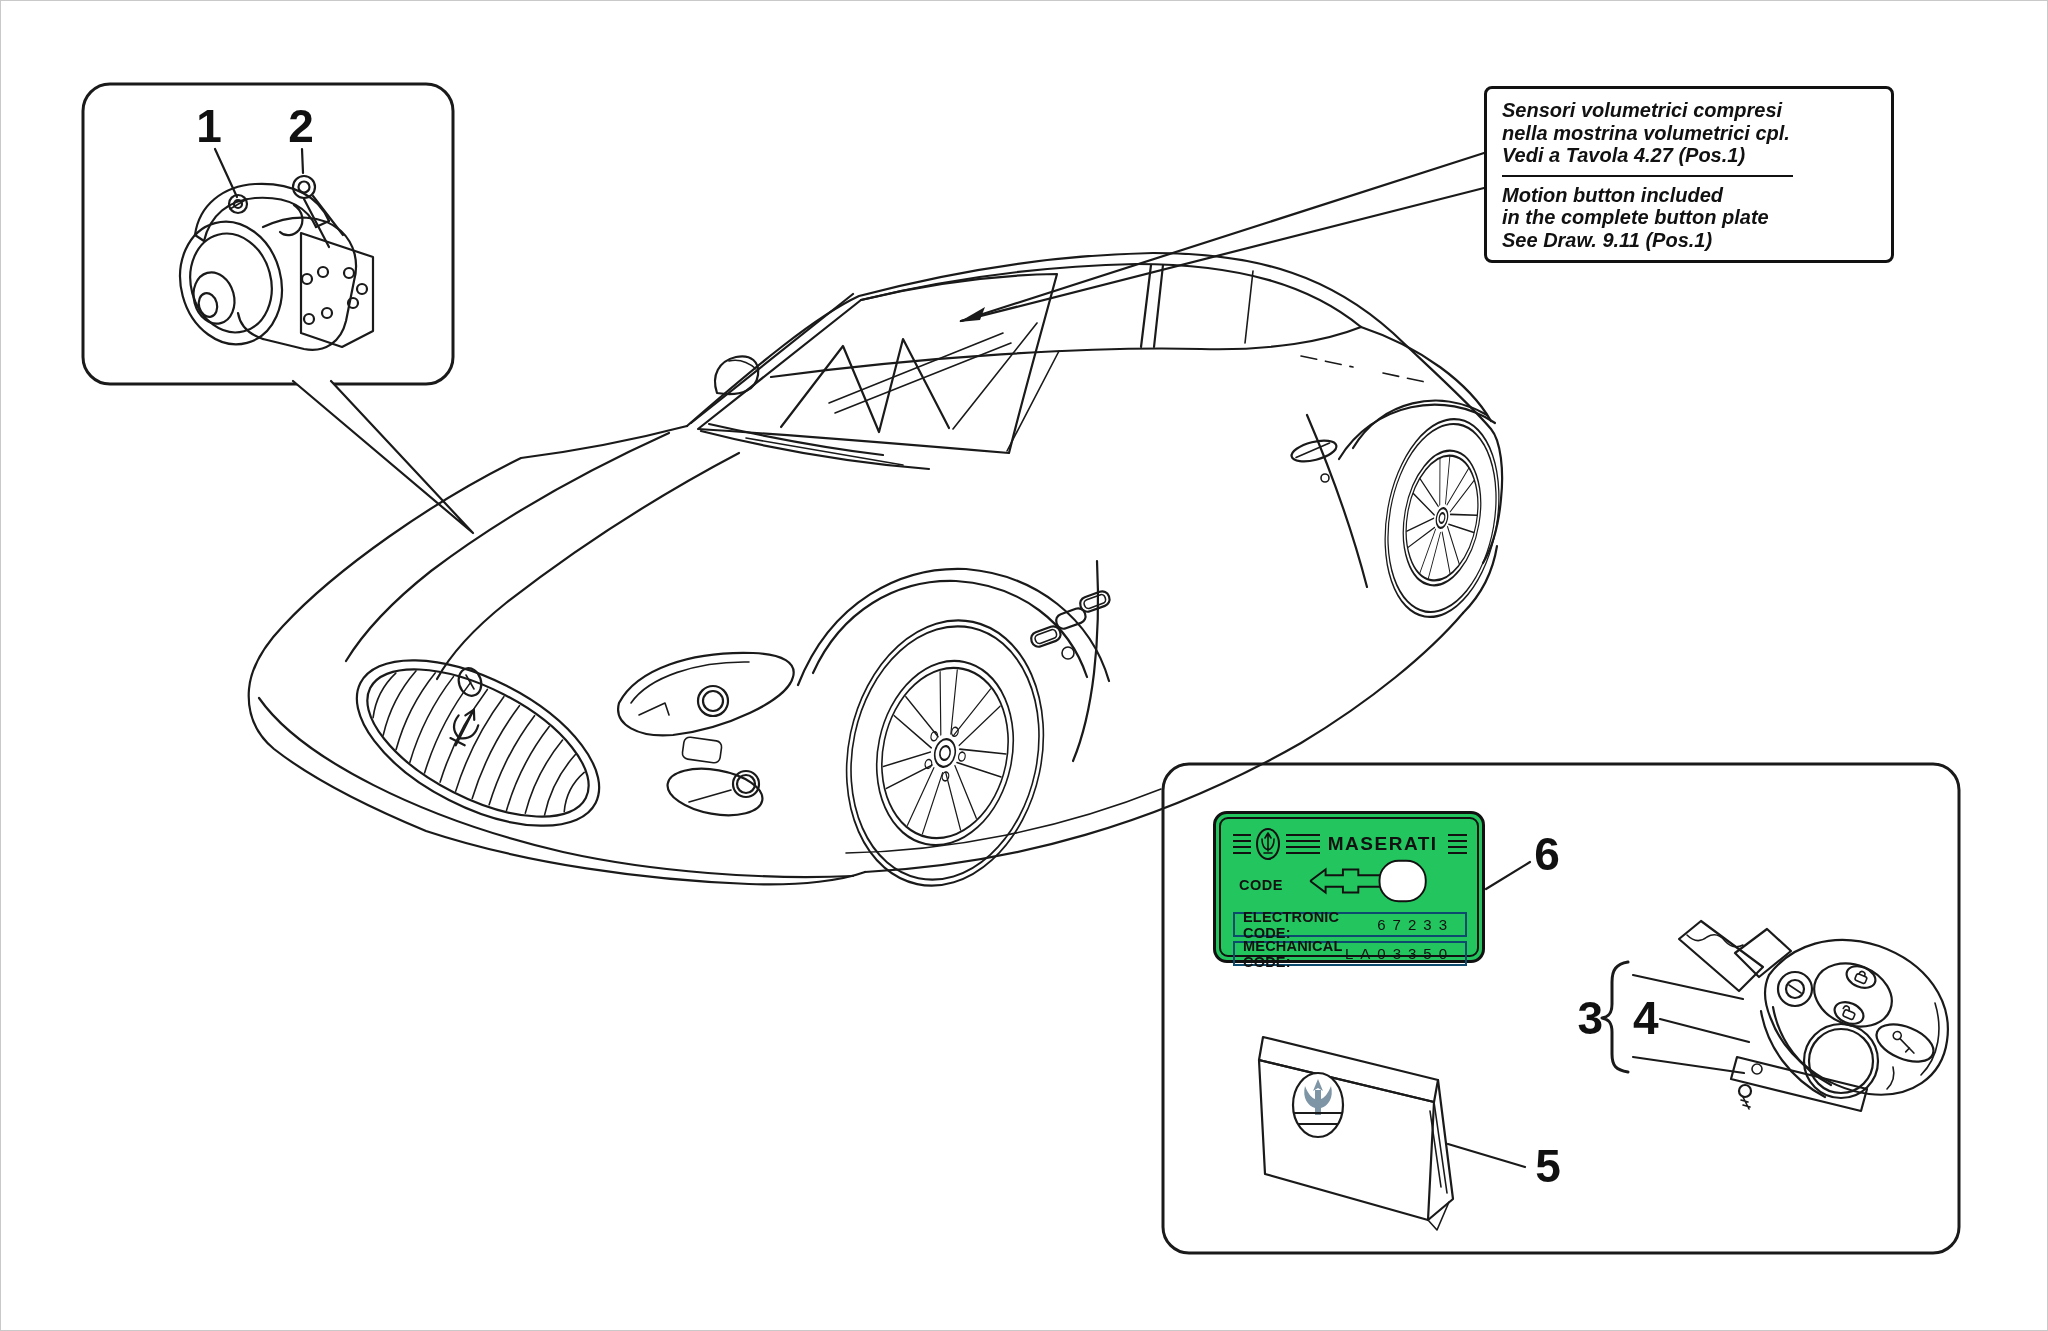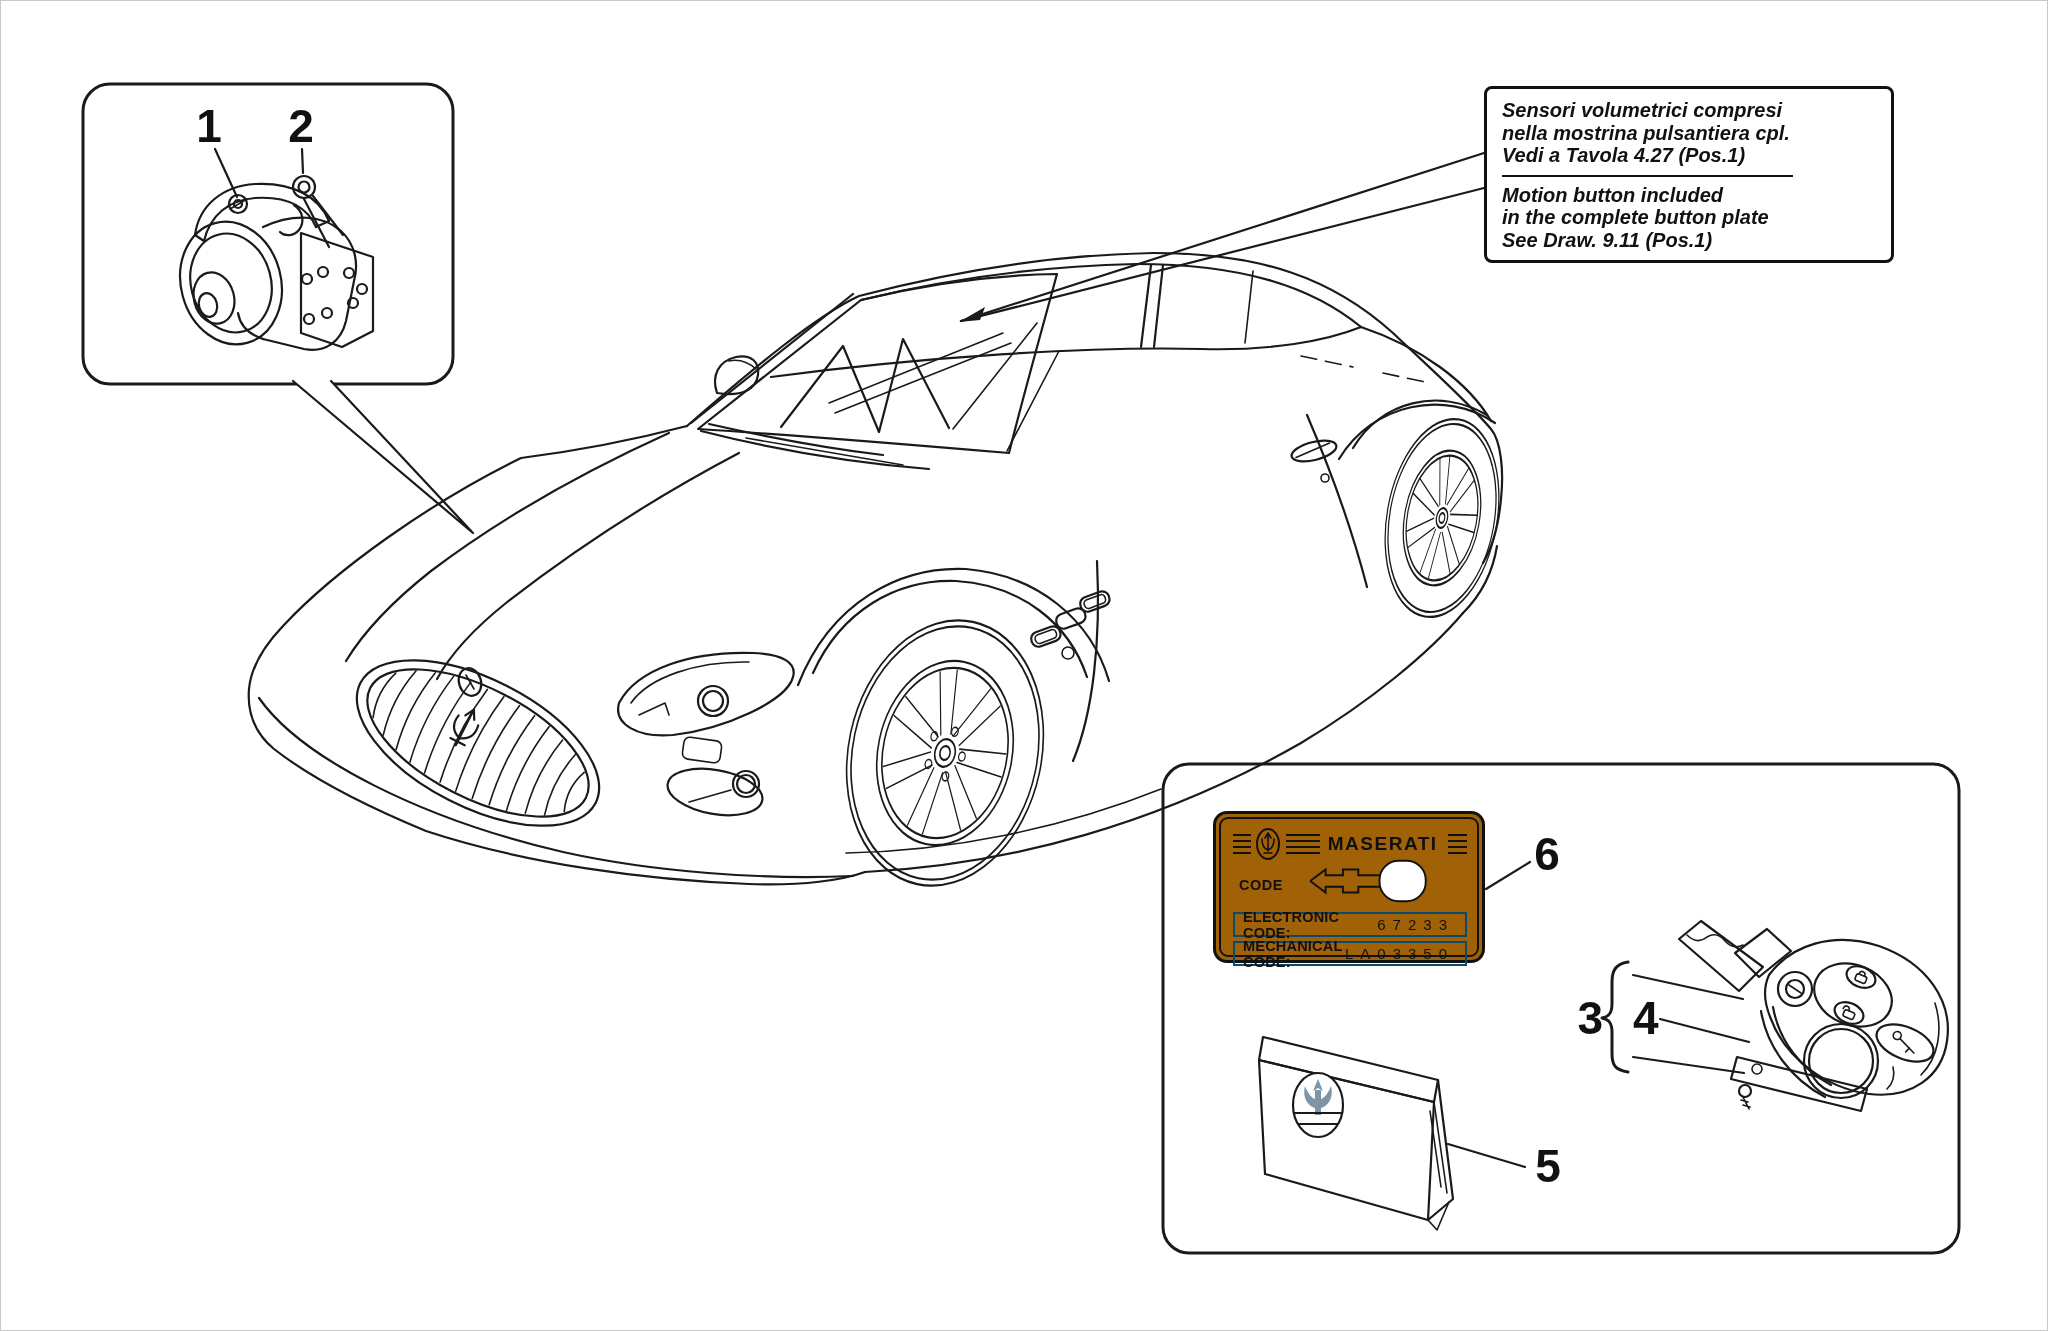--- a/index.html
+++ b/index.html
@@ -27,21 +27,21 @@
   .note-box{
     position:absolute;left:1483px;top:85px;width:410px;height:177px;box-sizing:border-box;
     border:3px solid #111;border-radius:8px;background:#fff;padding:10px 16px 8px 15px;
     font-style:italic;font-weight:700;font-size:20px;line-height:1.13;letter-spacing:0;
   }
   .note-box .line{display:block;white-space:nowrap;}
   .note-divider{height:2px;background:#111;width:78%;margin:8px 0 7px 0;}
   
   .code-card{
     position:absolute;left:1212px;top:810px;width:272px;height:152px;box-sizing:border-box;
-    background:#a16207;border:3.5px solid #111;border-radius:14px;
+    background:#22c55e;border:3.5px solid #111;border-radius:14px;
   }
   .code-card .inner{
     position:absolute;inset:3px;border:2px solid #111;border-radius:9px;box-sizing:border-box;
     padding:7px 10px 6px 12px;
   }
   .card-header{display:flex;align-items:center;height:36px;}
   .hl{display:flex;flex-direction:column;gap:3.5px;}
   .hl span{display:block;height:2.5px;background:#111;}
   .hl.w1{width:22px;}
   .hl.w2{width:42px;margin-left:5px;}
@@ -306,21 +306,21 @@
       <path class="slate" d="M1317,1078 L1322,1090 L1317,1087 L1312,1090 Z M1304,1085 C1301,1097 1307,1105 1314,1107 L1314,1114 L1320,1114 L1320,1107 C1327,1105 1333,1097 1330,1085 C1327,1093 1323,1097 1320,1098 L1320,1089 L1314,1089 L1314,1098 C1311,1097 1307,1093 1304,1085 Z"></path>
       <rect x="1290" y="1112" width="54" height="11" fill="#111" stroke="none" clip-path="url(#pouchlogo)"></rect>
     </g>
     <path d="M1447,1143 L1524,1166"></path>
   </g>
 
 </svg>
 
 <div class="note-box">
   <span class="line">Sensori volumetrici compresi</span>
-  <span class="line">nella mostrina pulsantiera cpl.</span>
+  <span class="line">nella mostrina volumetrici cpl.</span>
   <span class="line">Vedi a Tavola 4.27 (Pos.1)</span>
   <div class="note-divider"></div>
   <span class="line">Motion button included</span>
   <span class="line">in the complete button plate</span>
   <span class="line">See Draw. 9.11 (Pos.1)</span>
 </div>
 
 <div class="code-card">
   <div class="inner">
     <div class="card-header">

